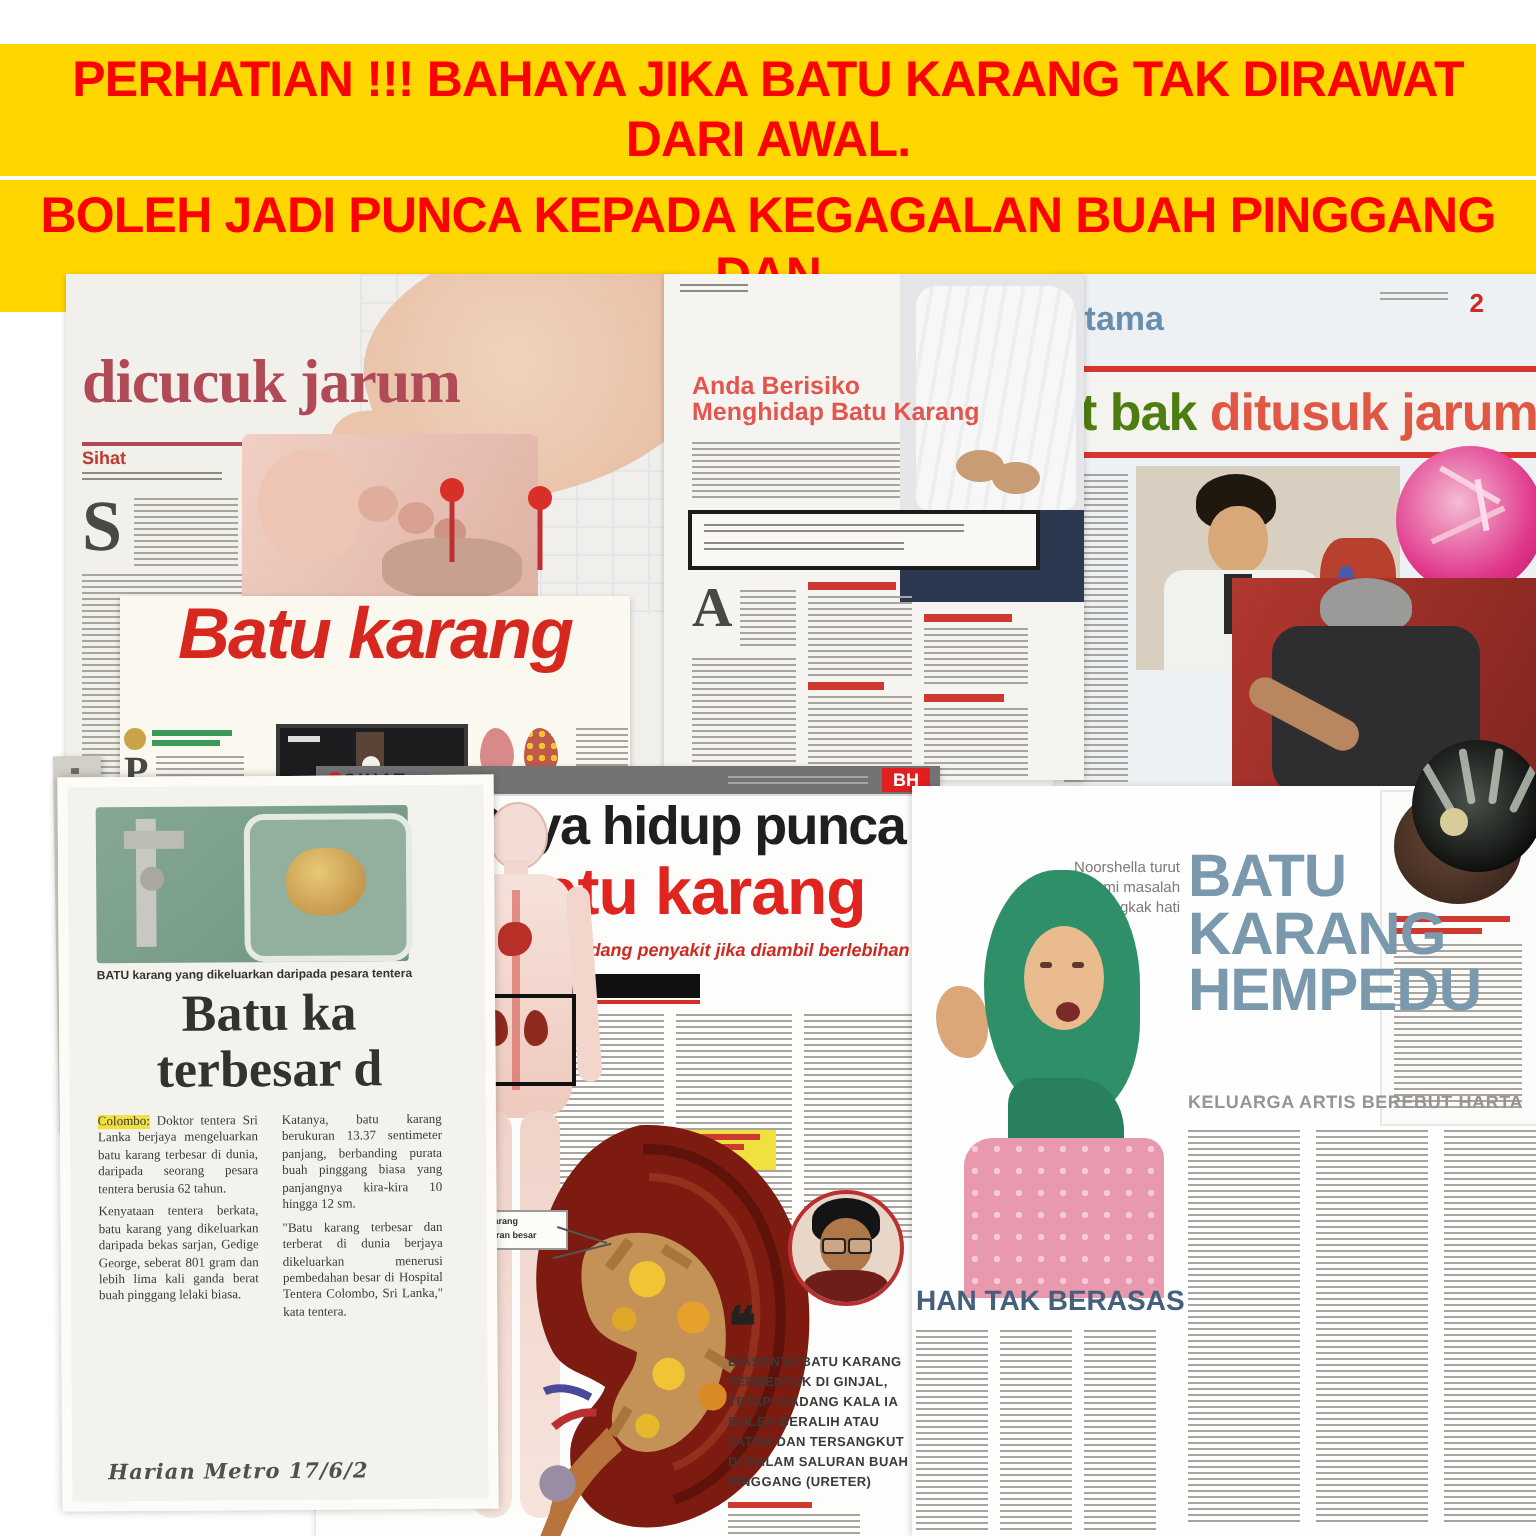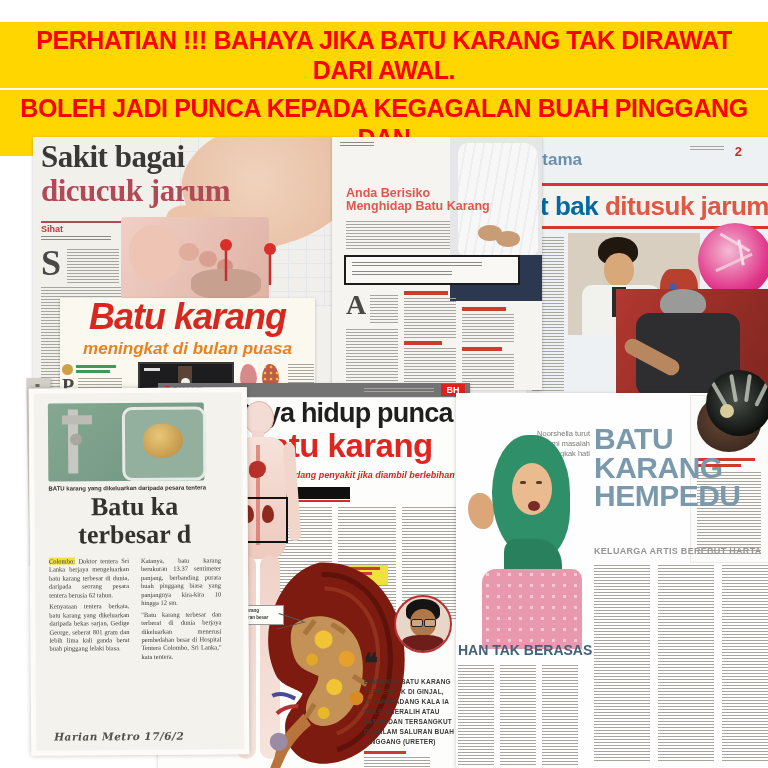--- a/index.html
+++ b/index.html
@@ -120,21 +120,20 @@
   <div class="abs" style="left:0;top:22px;width:768px;text-align:center;">
     <div><span class="bannerline">PERHATIAN !!! BAHAYA JIKA BATU KARANG TAK DIRAWAT DARI AWAL.</span></div>
     <div><span class="bannerline">BOLEH JADI PUNCA KEPADA KEGAGALAN BUAH PINGGANG DAN</span></div>
     <div><span class="bannerline">KANSER PROSTAT</span></div>
   </div>
 
   <div id="clip-sakit" class="clip" style="z-index:10;">
     <div class="abs a-grid"></div>
     <div class="abs a-hand"></div>
     <div class="abs a-thumb"></div>
-    <div class="abs a-h1">Sakit bagai</div>
     <div class="abs a-h2">dicucuk jarum</div>
     <div class="abs a-rule"></div>
     <div class="abs a-sec">Sihat</div>
     <div class="abs gkd" style="left:8px;top:99px;width:70px;height:5px;"></div>
     <div class="abs a-dropcap">S</div>
     <div class="abs gk" style="left:34px;top:112px;width:52px;height:34px;"></div>
     <div class="abs gk" style="left:8px;top:150px;width:80px;height:104px;"></div>
 
     <div class="abs" style="left:88px;top:80px;width:148px;height:86px;border-radius:4px;background:linear-gradient(120deg,#f0cfc4,#dfb2a4);">
       <div class="abs" style="left:8px;top:8px;width:52px;height:56px;border-radius:50% 50% 45% 55%;background:#eec4b4;"></div>
@@ -184,21 +183,21 @@
       <div class="redbar" style="width:40px;margin-top:3px;"></div>
       <div class="gk" style="width:52px;height:34px;margin-top:3px;"></div>
     </div>
   </div>
 
   <div id="clip-ditusuk" class="clip" style="z-index:11;">
     <div class="abs c-mast">Utama</div>
     <div class="abs gk" style="right:44px;top:9px;width:34px;height:5px;"></div>
     <div class="abs c-page">2</div>
     <div class="abs c-redbox">
-      <span style="color:#0369a1;">t bak</span>
+      <span style="color:#4d7c0f;">t bak</span>
       <span style="color:#e05744;">ditusuk jarum</span>
     </div>
     <div class="abs gk" style="left:4px;top:100px;width:32px;height:170px;"></div>
     <div class="abs c-doc">
       <div class="abs" style="left:30px;top:4px;width:40px;height:28px;border-radius:50% 50% 40% 40%;background:#20180f;"></div>
       <div class="abs" style="left:36px;top:20px;width:30px;height:34px;border-radius:48%;background:#d9a878;"></div>
       <div class="abs" style="left:14px;top:52px;width:78px;height:50px;border-radius:10px 10px 0 0;background:#f1f1ee;"></div>
       <div class="abs" style="left:44px;top:54px;width:14px;height:30px;background:#2a2a2a;"></div>
       <div class="abs" style="left:92px;top:36px;width:38px;height:62px;border-radius:30%;background:#b8402f;"></div>
       <div class="abs" style="left:100px;top:50px;width:10px;height:34px;border-radius:40%;background:#4a5aa8;"></div>
@@ -219,21 +218,20 @@
   <div id="xray" class="abs">
     <div class="xr-f" style="left:18px;top:8px;transform:rotate(-30deg);"></div>
     <div class="xr-f" style="left:28px;top:4px;transform:rotate(-10deg);"></div>
     <div class="xr-f" style="left:38px;top:4px;transform:rotate(8deg);"></div>
     <div class="xr-f" style="left:48px;top:8px;transform:rotate(26deg);"></div>
     <div class="abs" style="left:14px;top:34px;width:14px;height:14px;border-radius:50%;background:#d8cc9a;"></div>
   </div>
 
   <div id="clip-puasa" class="clip" style="z-index:25;">
     <div class="abs d-h1">Batu karang</div>
-    <div class="abs d-h2">meningkat di bulan puasa</div>
     <div class="abs" style="left:2px;top:66px;width:58px;height:14px;">
       <div class="abs" style="left:0;top:0;width:11px;height:11px;border-radius:50%;background:#caa24a;"></div>
       <div class="abs" style="left:14px;top:1px;width:40px;height:3px;background:#3a9a58;"></div>
       <div class="abs" style="left:14px;top:6px;width:34px;height:3px;background:#3a9a58;"></div>
     </div>
     <div class="abs" style="left:2px;top:78px;font:700 20px/1 'Liberation Serif',serif;color:#4a4844;">P</div>
     <div class="abs gk" style="left:18px;top:80px;width:44px;height:18px;"></div>
     <div class="abs d-xray">
       <div class="abs" style="left:38px;top:2px;width:14px;height:30px;background:#5a4438;"></div>
       <div class="abs" style="left:41px;top:14px;width:9px;height:9px;border-radius:50%;background:#f2f2ee;"></div>

